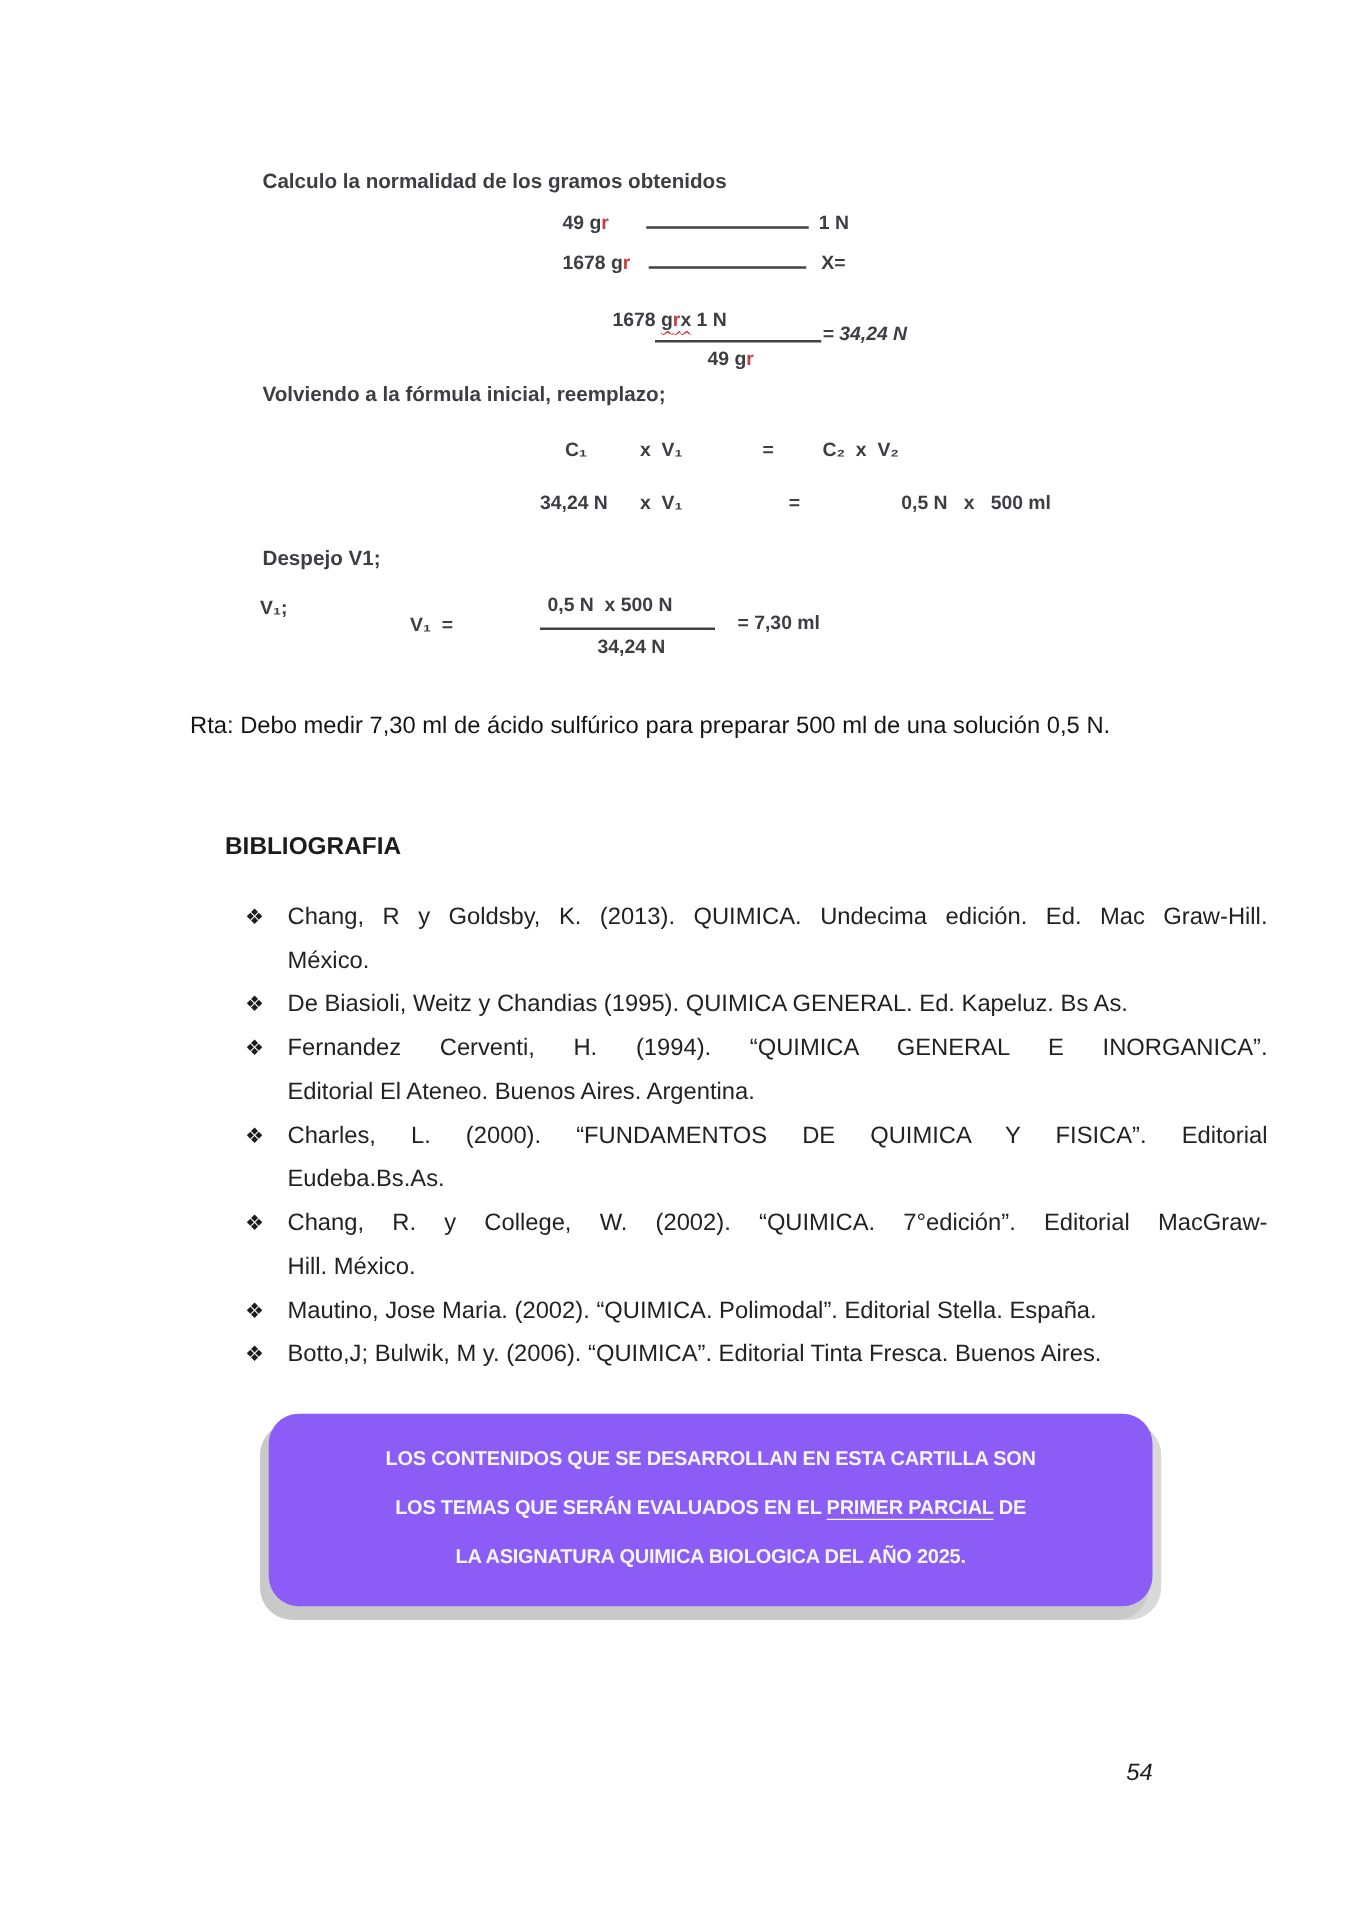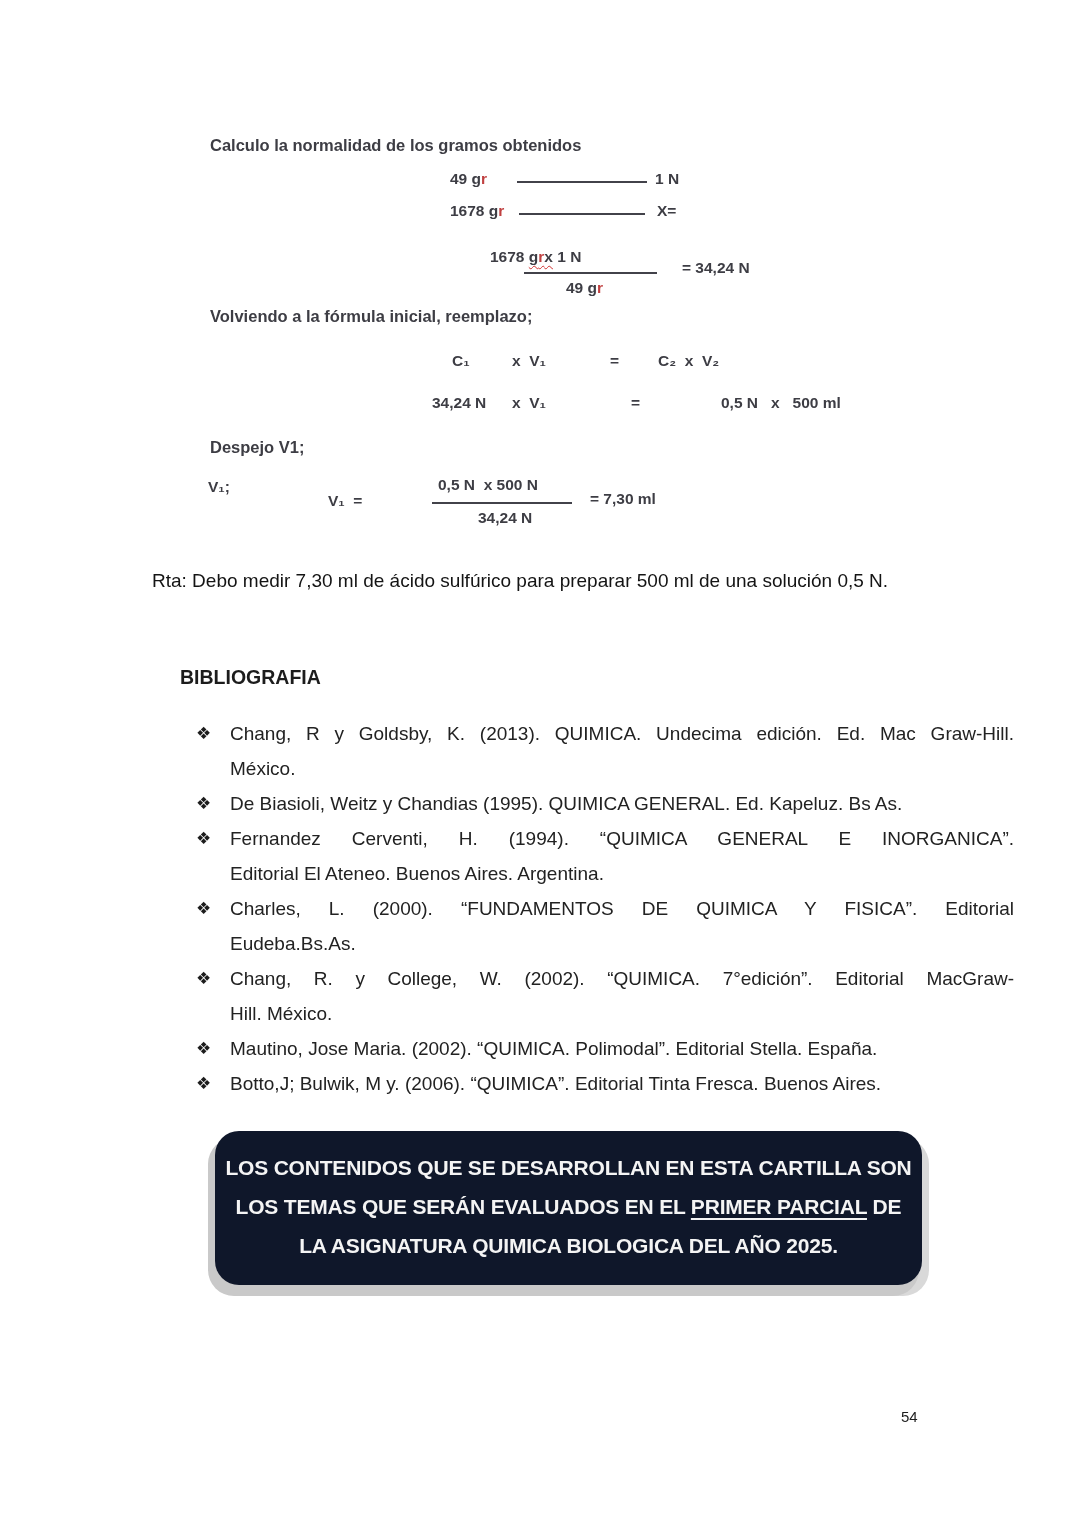--- a/index.html
+++ b/index.html
@@ -25,29 +25,29 @@
        font-size:19.5px;font-weight:700;color:#1c1c1c;}
   .bib-list{position:absolute;left:196px;top:716px;width:818px;
        font-size:19px;color:#222;}
   .bib-item{display:flex;align-items:flex-start;}
   .bib-bullet{width:34px;flex:0 0 34px;line-height:35px;font-size:17px;color:#1c1c1c;}
   .bib-lines{flex:1;}
   .bib-line{line-height:35px;}
   .bib-line.just{text-align:justify;text-align-last:justify;}
   
   .notice{position:absolute;left:215px;top:1131px;width:707px;height:154px;
-    background:#0f172a;border-radius:24px;
+    background:#8b5cf6;border-radius:24px;
     box-shadow:-5px 9px 0 2px #c9c9c9, 5px 9px 0 2px #d9d9d9;
-    color:#f4f4f4;font-weight:700;font-size:21px;
+    color:#f4f4f4;font-weight:700;font-size:16px;
     letter-spacing:-0.2px;text-align:center;
     padding-top:17px;box-sizing:border-box;}
   .notice-line{line-height:39px;white-space:pre;}
   .u{text-decoration:underline;text-underline-offset:4px;}
   
-  .pageno{position:absolute;left:901px;top:1408px;font-size:15px;color:#1d1d1d;}
+  .pageno{position:absolute;left:901px;top:1408px;font-size:19px;color:#1d1d1d;font-style:italic;}
 </style>
 </head>
 <body>
 
 <div class="page">
 
   <div class="calc">
 
     <div class="abs" style="left:210px;top:136px;font-size:16.5px;">Calculo la normalidad de los gramos obtenidos</div>
 
@@ -55,21 +55,21 @@
     <div class="rule" style="left:517px;top:181px;width:130px;"></div>
     <div class="abs" style="left:655px;top:170px;">1 N</div>
 
     <div class="abs" style="left:450px;top:202px;"><span>1678 g</span><span class="red">r</span></div>
     <div class="rule" style="left:519px;top:213px;width:126px;"></div>
     <div class="abs" style="left:657px;top:202px;">X=</div>
 
     <div class="abs" style="left:490px;top:248px;"><span>1678 </span><span class="wavy"><span>g</span><span class="red">r</span><span>x</span></span><span> 1 N</span></div>
     <div class="fracline" style="left:524px;top:272px;width:133px;"></div>
     <div class="abs" style="left:566px;top:279px;"><span>49 g</span><span class="red">r</span></div>
-    <div class="abs" style="left:682px;top:259px;">= 34,24 N</div>
+    <div class="abs" style="left:658px;top:259px;font-style:italic;">= 34,24 N</div>
 
     <div class="abs" style="left:210px;top:307px;font-size:16.5px;">Volviendo a la fórmula inicial, reemplazo;</div>
 
     <div class="abs" style="left:452px;top:352px;">C₁</div>
     <div class="abs" style="left:512px;top:352px;">x  V₁</div>
     <div class="abs" style="left:610px;top:352px;">=</div>
     <div class="abs" style="left:658px;top:352px;">C₂  x  V₂</div>
 
     <div class="abs" style="left:432px;top:394px;">34,24 N</div>
     <div class="abs" style="left:512px;top:394px;">x  V₁</div>

